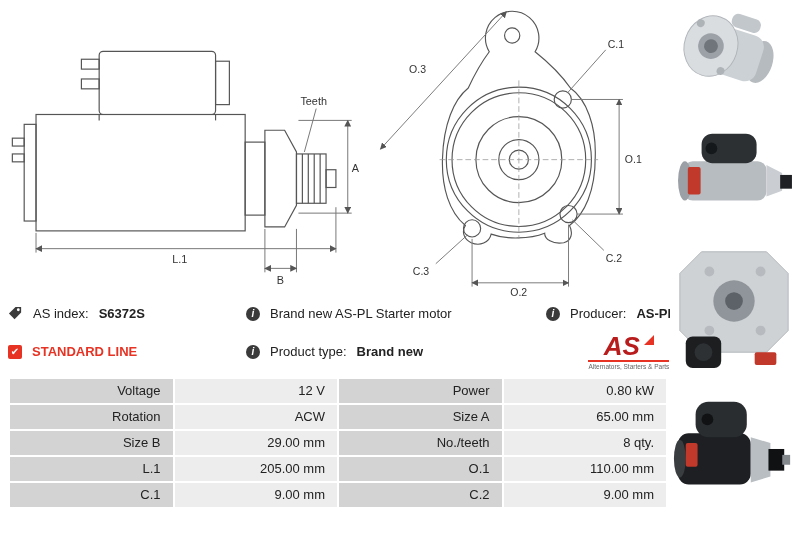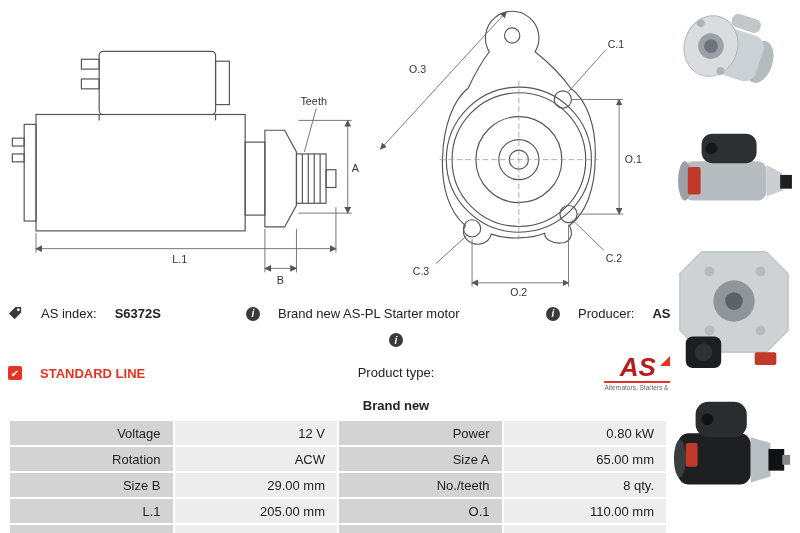--- a/index.html
+++ b/index.html
@@ -7,21 +7,21 @@
   .page { width:800px; height:533px; display:flex; background:#fff; }
   .main-col { width:668px; display:flex; flex-direction:column; padding:4px 0 2px 8px; }
   .drawings { display:flex; height:296px; align-items:flex-start; }
   .drawing-side { width:352px; height:292px; }
   .drawing-front { width:300px; height:296px; margin-left:6px; }
   svg text { font-family:"Liberation Sans", sans-serif; }
 
   
   .info { margin:6px 4px 6px 0; }
   .info-grid { display:grid; grid-template-columns:238px 300px 1fr; grid-template-rows:auto auto; row-gap:12px; align-items:center; font-size:13px; }
-  .info-item { display:flex; align-items:center; gap:18px; white-space:nowrap; }
+  .info-item { display:flex; align-items:center; gap:10px; white-space:nowrap; }
   .icon-tag { width:15px; height:15px; display:inline-block; flex:0 0 auto; }
   .icon-info { width:14px; height:14px; border-radius:50%; background:#3a3a3a; color:#fff; font-size:10px; font-weight:bold; font-style:italic; display:inline-flex; align-items:center; justify-content:center; flex:0 0 auto; }
   .icon-info::before { content:"i"; }
   .icon-check { width:14px; height:14px; background:#e63323; color:#fff; font-size:10px; display:inline-flex; align-items:center; justify-content:center; border-radius:2px; flex:0 0 auto; }
   .icon-check::before { content:"\2714"; }
   .standard-line { color:#e63323; font-weight:bold; }
   .bold { font-weight:bold; }
   .logo { grid-column:3; grid-row:2; justify-self:end; text-align:center; padding-right:6px; line-height:1; }
   .logo-as { font-size:26px; font-weight:bold; font-style:italic; color:#b91c1c; position:relative; display:inline-block; padding-right:14px; }
   .logo-flag { position:absolute; right:0; top:2px; width:0; height:0; border-left:10px solid transparent; border-bottom:10px solid #e63323; }
@@ -171,21 +171,21 @@
           <span class="bold">AS-PL</span>
         </div>
         <div class="info-item" style="grid-column:2;grid-row:1;">
           <span class="icon-info"></span>
           <span>Brand new AS-PL Starter motor</span>
         </div>
         <div class="info-item" style="grid-column:1;grid-row:2;">
           <span class="icon-check"></span>
           <span class="standard-line">STANDARD LINE</span>
         </div>
-        <div class="info-item" style="grid-column:2;grid-row:2;flex-direction:column;">
+        <div class="info-item" style="grid-column:2;grid-row:2;">
           <span class="icon-info"></span>
           <span>Product type:</span>
           <span class="bold">Brand new</span>
         </div>
         <div class="logo">
           <div class="logo-as"><span>AS</span><span class="logo-flag"></span></div>
           <div class="logo-underline"></div>
           <div class="logo-tagline">Alternators, Starters &amp; Parts</div>
         </div>
       </div>

